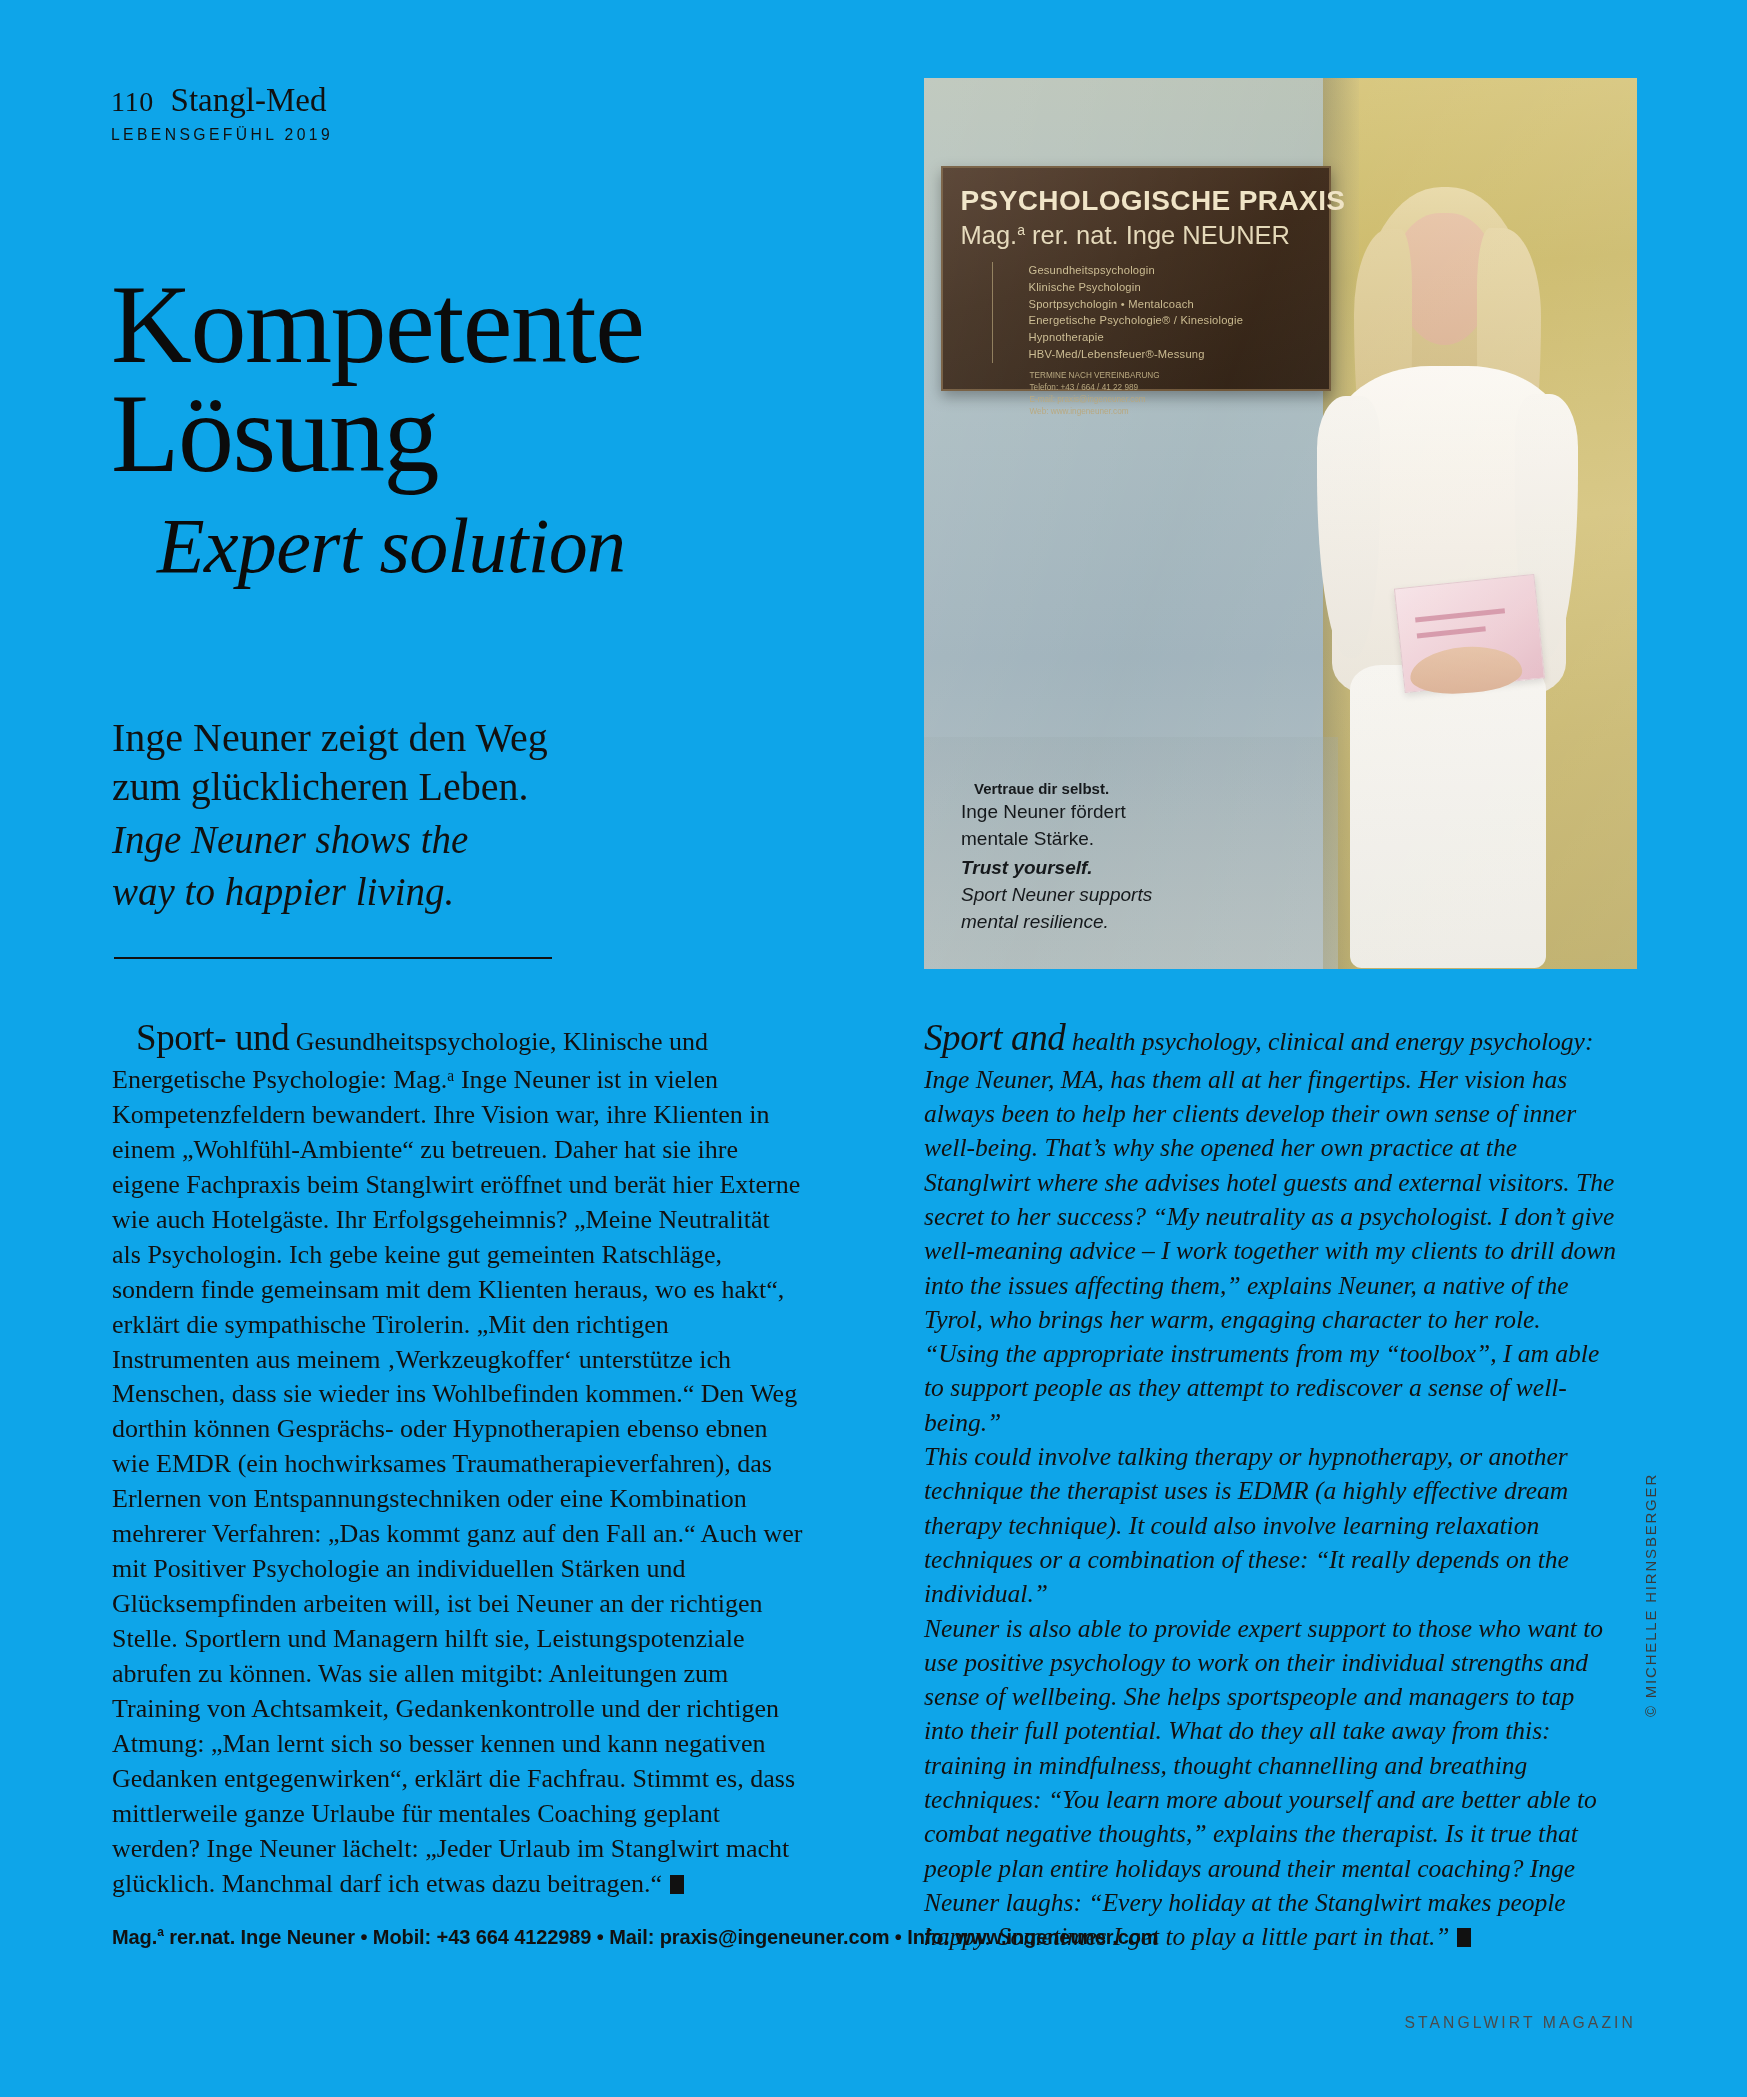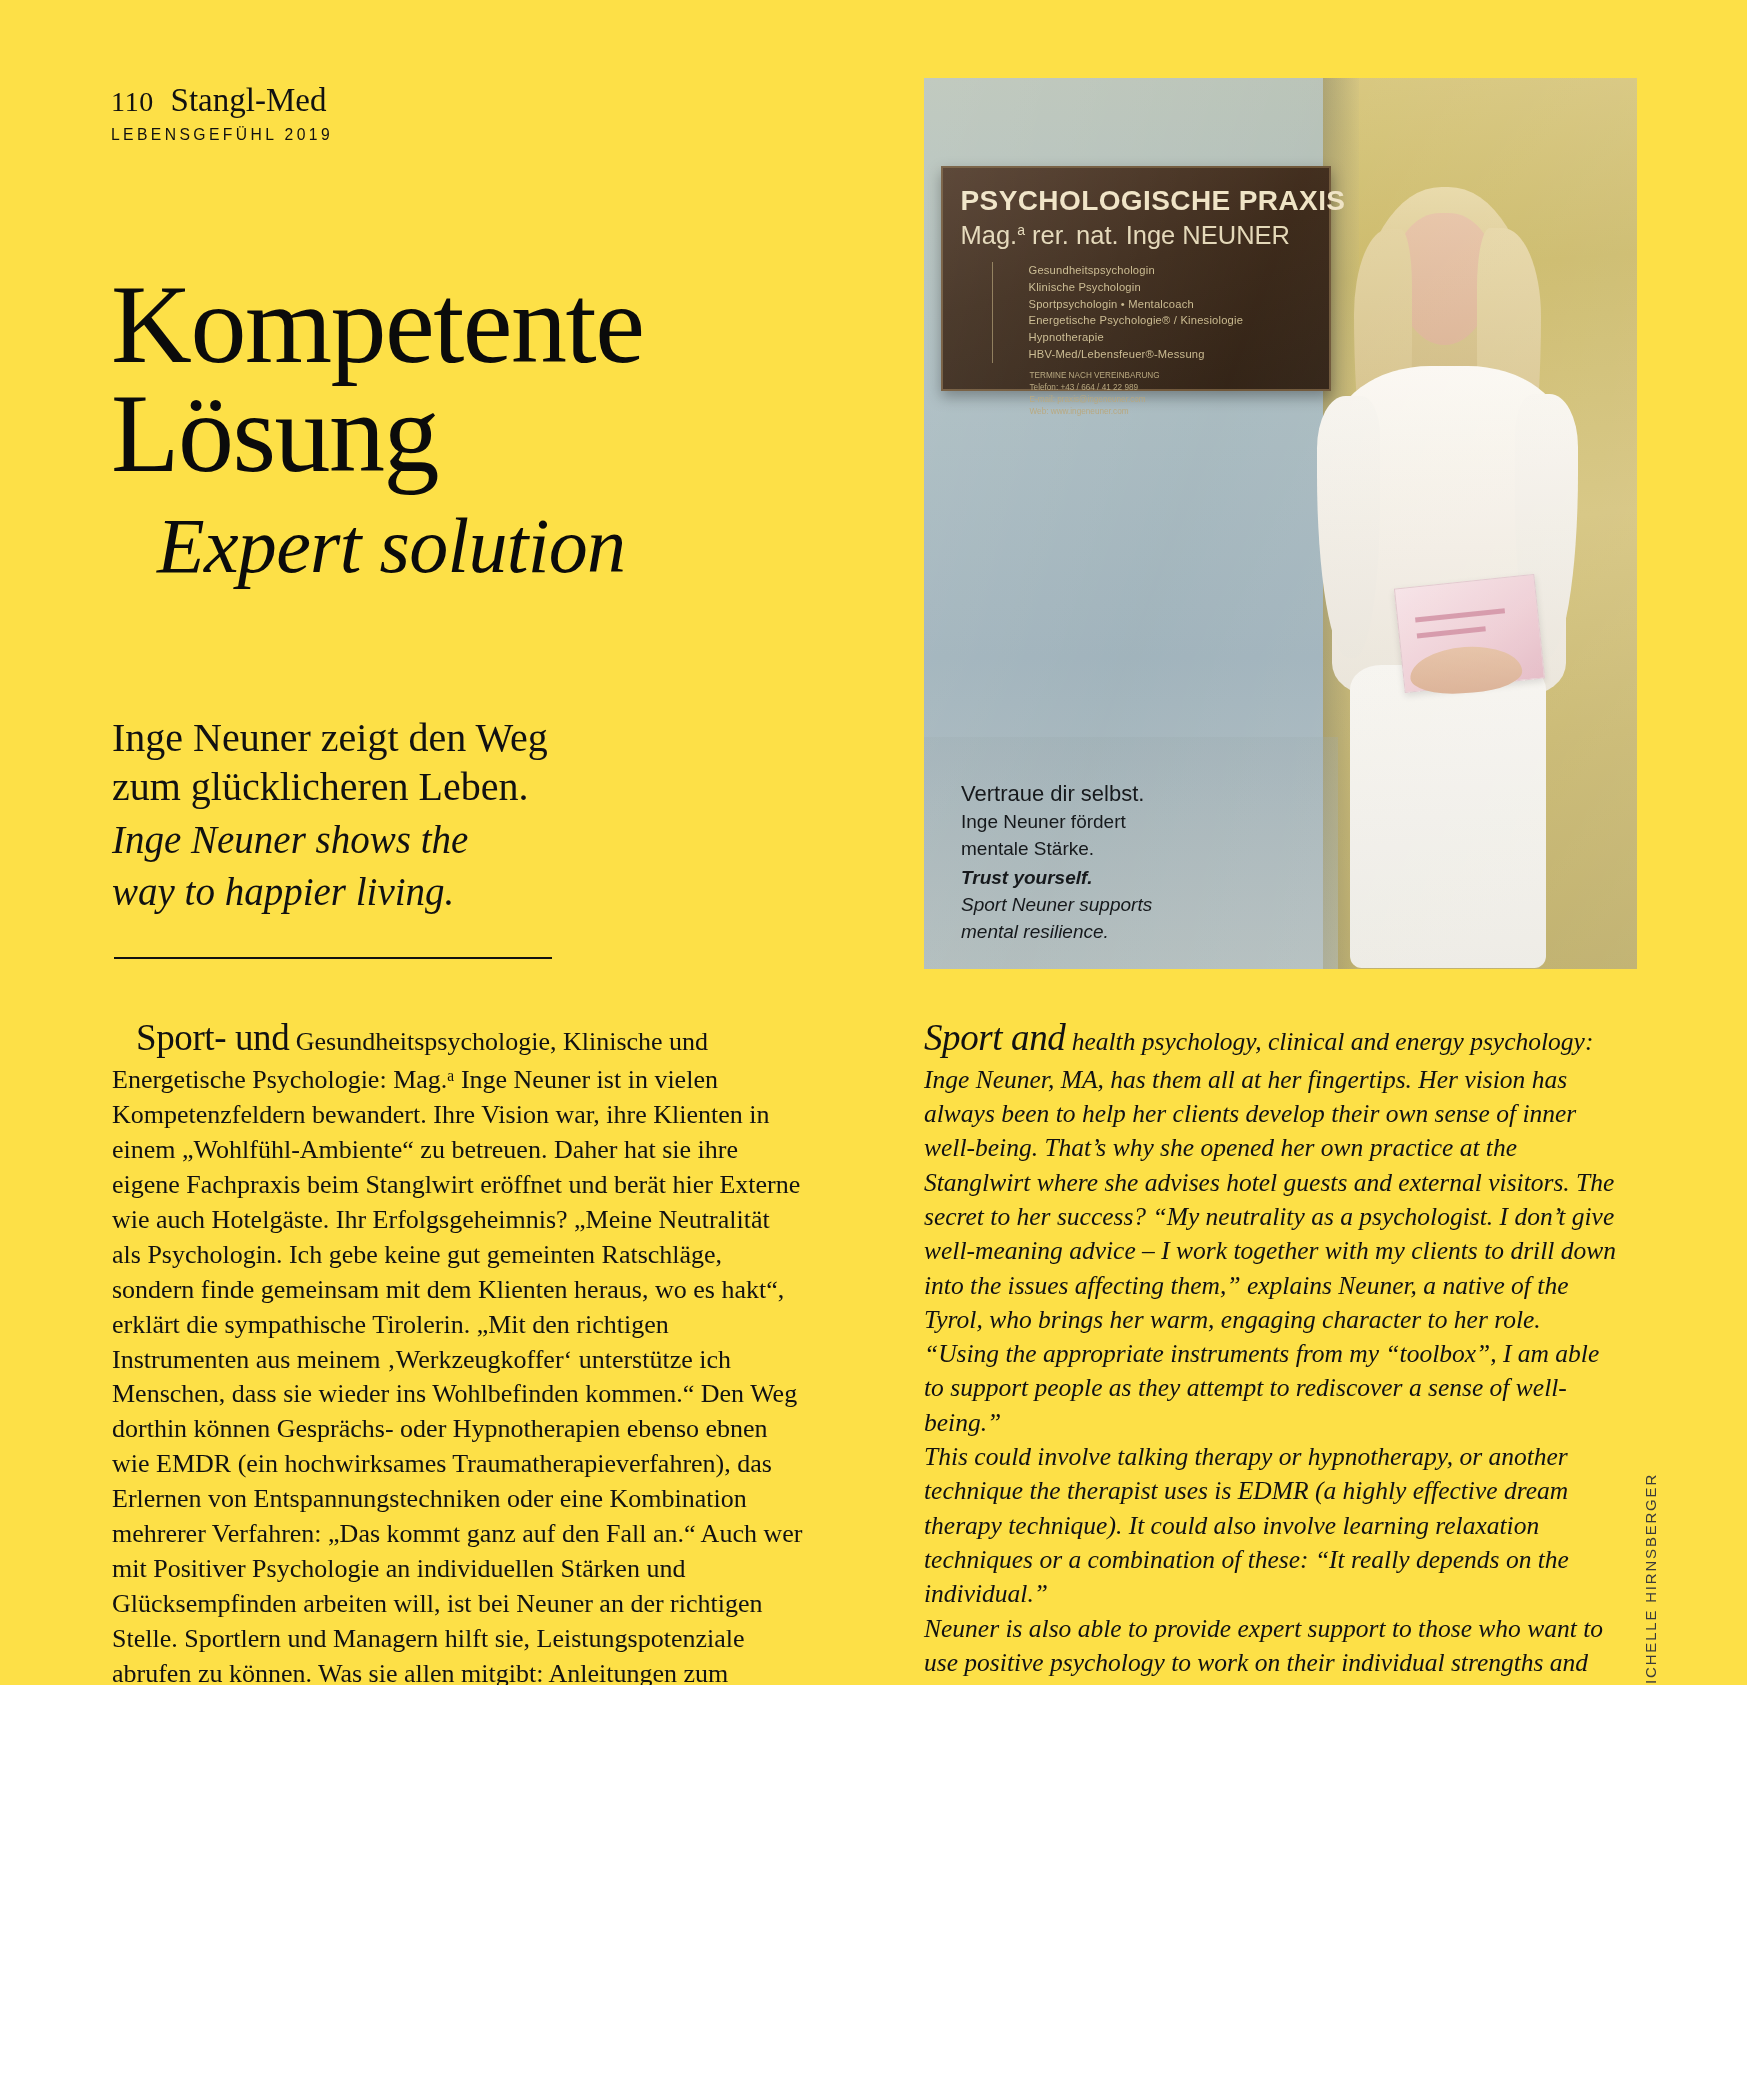--- a/index.html
+++ b/index.html
@@ -3,22 +3,22 @@
 <meta charset="utf-8">
 <style>
   html, body {
     margin: 0;
     padding: 0;
     background: #ffffff;
   }
   .page {
     position: relative;
     width: 1748px;
-    height: 1685px;
-    background: #fde047;
+    height: 2097px;
+    background: #0ea5e9;
     font-family: "Liberation Serif", serif;
     color: #111111;
     overflow: hidden;
   }
 
   
   .running-head {
     position: absolute;
     left: 111px;
     top: 82px;
@@ -320,23 +320,24 @@
   
   .caption {
     position: absolute;
     left: 961px;
     top: 778px;
     width: 315px;
     font-family: "Liberation Sans", sans-serif;
     color: #16191c;
   }
   .caption-de-bold {
-    font-size: 22px;
-    font-weight: normal;
+    font-size: 15px;
+    font-weight: bold;
     line-height: 1.42;
+    margin-left: 13px;
   }
   .caption-de {
     font-size: 19px;
     line-height: 1.42;
   }
   .caption-en-bold {
     font-size: 19px;
     font-weight: bold;
     font-style: italic;
     line-height: 1.42;

